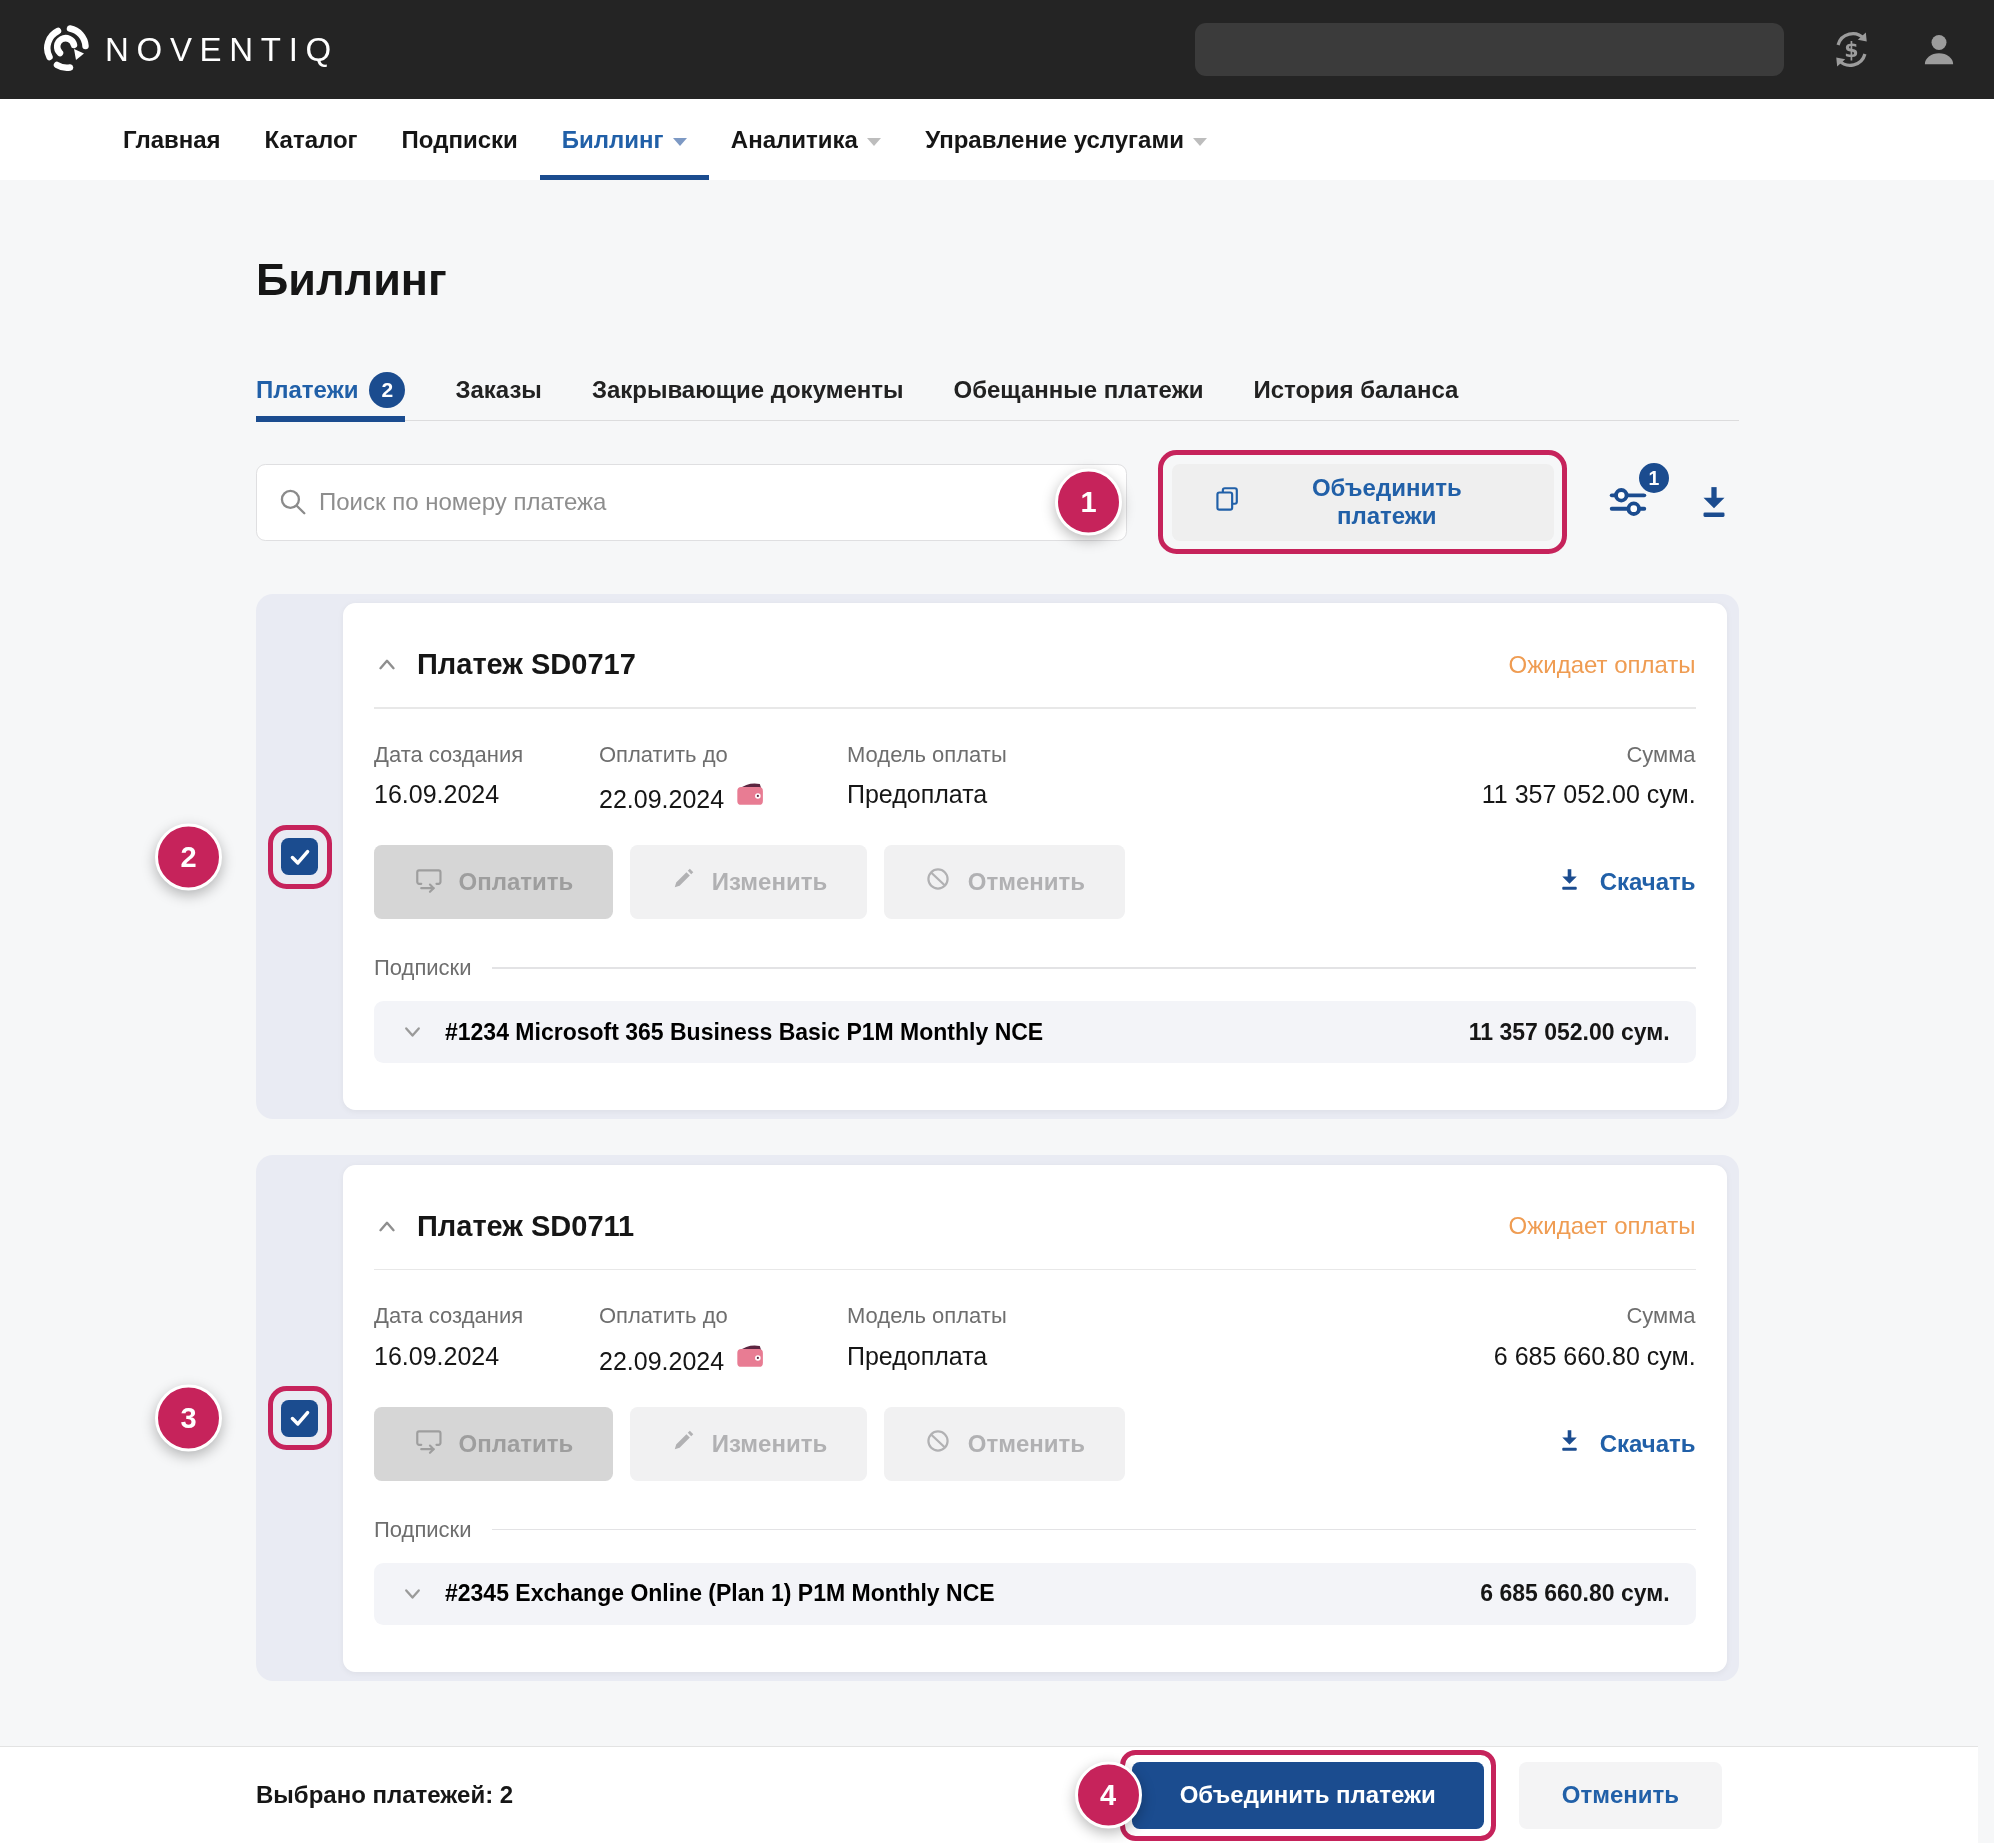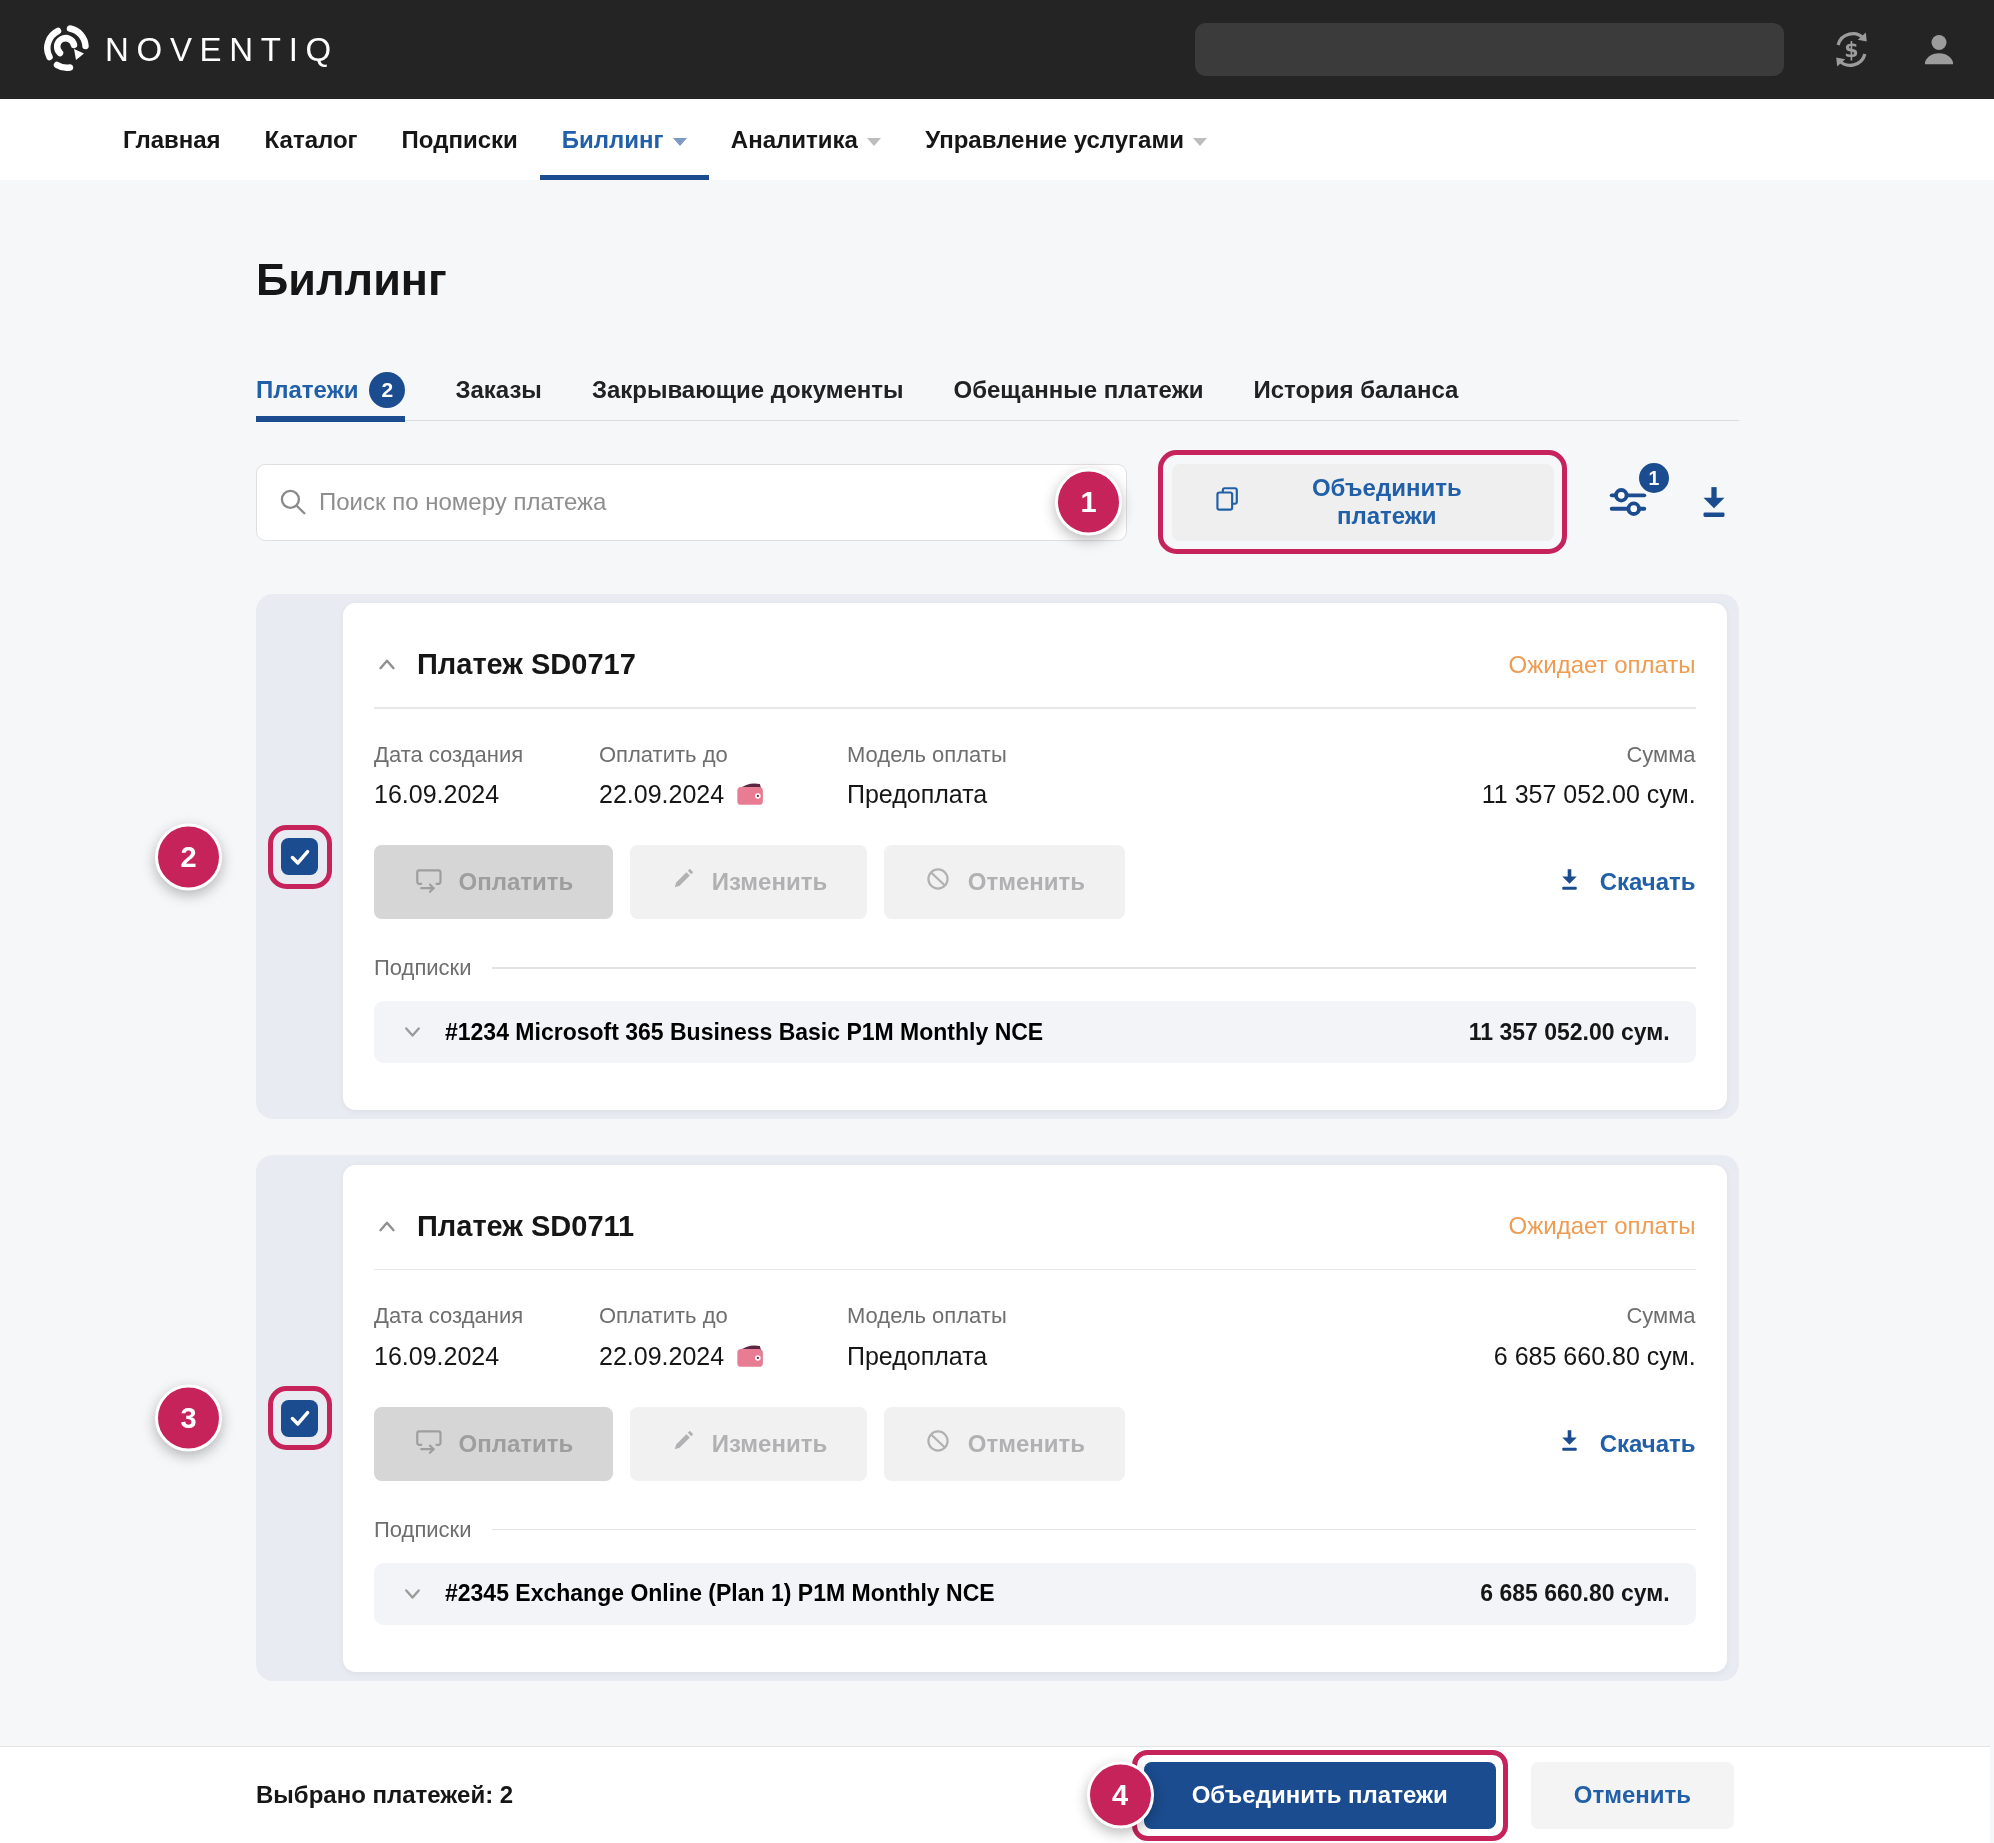--- a/index.html
+++ b/index.html
@@ -58,21 +58,21 @@
   .card-status{margin-left:auto;font-size:24px;font-weight:500;color:#EF9C52}
   .card-divider{height:1.5px;background:#E8E8E8}
   .fields{display:flex;margin-top:33px}
   .field{display:flex;flex-direction:column;gap:12.4px}
   .f-created{width:225px}
   .f-due{width:248px}
   .f-model{flex:1}
   .f-sum{text-align:right}
   .field .lbl{font-size:22px;color:#6E6E6E}
   .field .val{font-size:25px;font-weight:500;color:#161616}
-  .val-due{color:#EF9C52;display:flex;align-items:flex-start;gap:11px}
+  .val-due{color:#EF9C52;display:flex;align-items:flex-end;gap:11px}
   .val-sum{font-weight:700}
   .actions{display:flex;align-items:center;margin-top:31px}
   .btn-disabled{height:74px;border:none;border-radius:7.7px;display:flex;align-items:center;gap:15.5px;padding:0 40px;font-size:24px;font-weight:600;font-family:inherit;cursor:pointer}
   .btn-pay{background:#D6D6D6;color:#9E9E9E}
   .btn-ghost{background:#F1F1F2;color:#B1B1B3;margin-left:17px}
   .download-link{margin-left:auto;display:flex;align-items:center;gap:16px;color:#2160A8;font-size:24px;font-weight:600;cursor:pointer}
   .subs-label{display:flex;align-items:center;gap:20px;margin-top:36px}
   .subs-label span{font-size:22px;color:#6E6E6E;white-space:nowrap}
   .subs-label .line{flex:1;height:1.5px;background:#E3E3E5}
   .sub-row{margin:20px 0 31px;background:#F3F4F8;border-radius:9.3px;height:62px;display:flex;align-items:center;padding:0 26px}
@@ -83,21 +83,21 @@
   .footer{margin:161px 0 0 256px;width:1638px;display:flex;align-items:flex-start}
   .flink{font-size:23px;color:#4F4F4F;line-height:36px;cursor:pointer}
   .flink .ext{display:inline-block;vertical-align:-2.3px;margin-left:7.7px}
   .fl-1{width:178px;margin-right:77px}
   .fl-2{width:345px;margin-right:46px}
   .fl-3{width:263px;margin-right:46px}
   .fl-4{width:139px;margin-right:60px}
   .fl-5{width:167px}
   .lang{margin-left:auto;display:flex;align-items:center;gap:14px;font-size:24px;color:#6E6E6E;cursor:pointer;margin-top:34px}
   
-  .bottom-bar{position:absolute;left:0;right:4px;bottom:0;height:97px;background:#fff;border-top:0.8px solid #E3E3E3;display:flex;align-items:center;padding:0 256px;z-index:4}
+  .bottom-bar{position:absolute;left:0;right:16px;bottom:0;height:97px;background:#fff;border-top:0.8px solid #E3E3E3;display:flex;align-items:center;padding:0 256px;z-index:4}
   .selected-text{font-size:24px;font-weight:700;color:#161616}
   .bb-merge-wrap{margin-left:auto;position:relative}
   .anno-box-bb{border:5.4px solid #C6235B;border-radius:15.5px;padding:7px}
   .btn-primary{height:67px;background:#1B4C8F;color:#fff;border:none;border-radius:7.7px;padding:0 48px;font-size:24px;font-weight:600;font-family:inherit;cursor:pointer}
   .btn-cancel{height:67px;margin-left:23px;background:#F4F4F5;color:#2160A8;border:none;border-radius:7.7px;padding:0 43px;font-size:24px;font-weight:600;font-family:inherit;cursor:pointer}
 </style>
 </head>
 <body>
 
 <div class="topbar">

